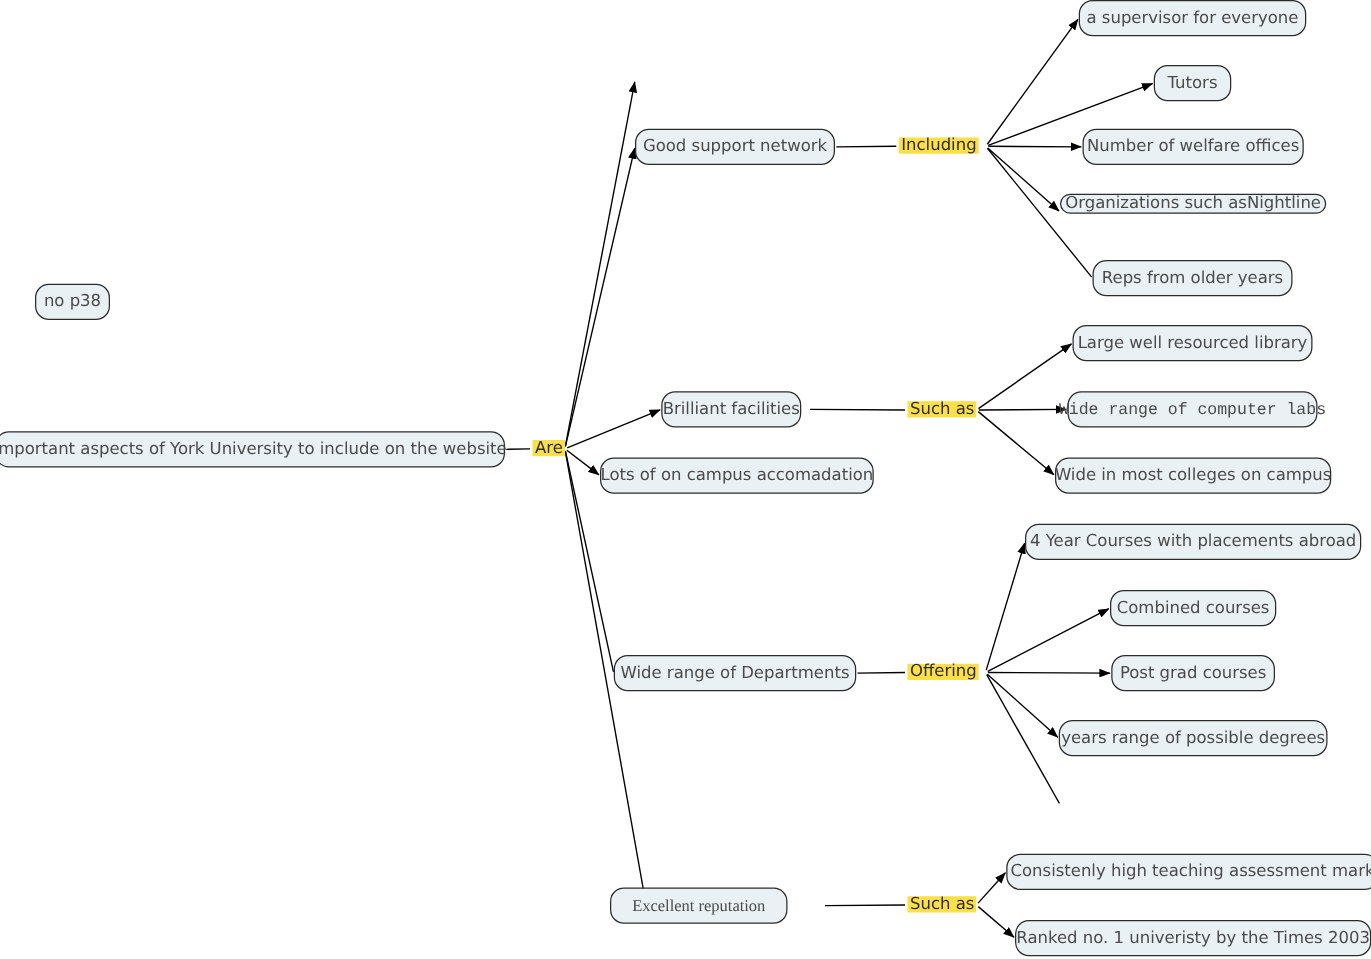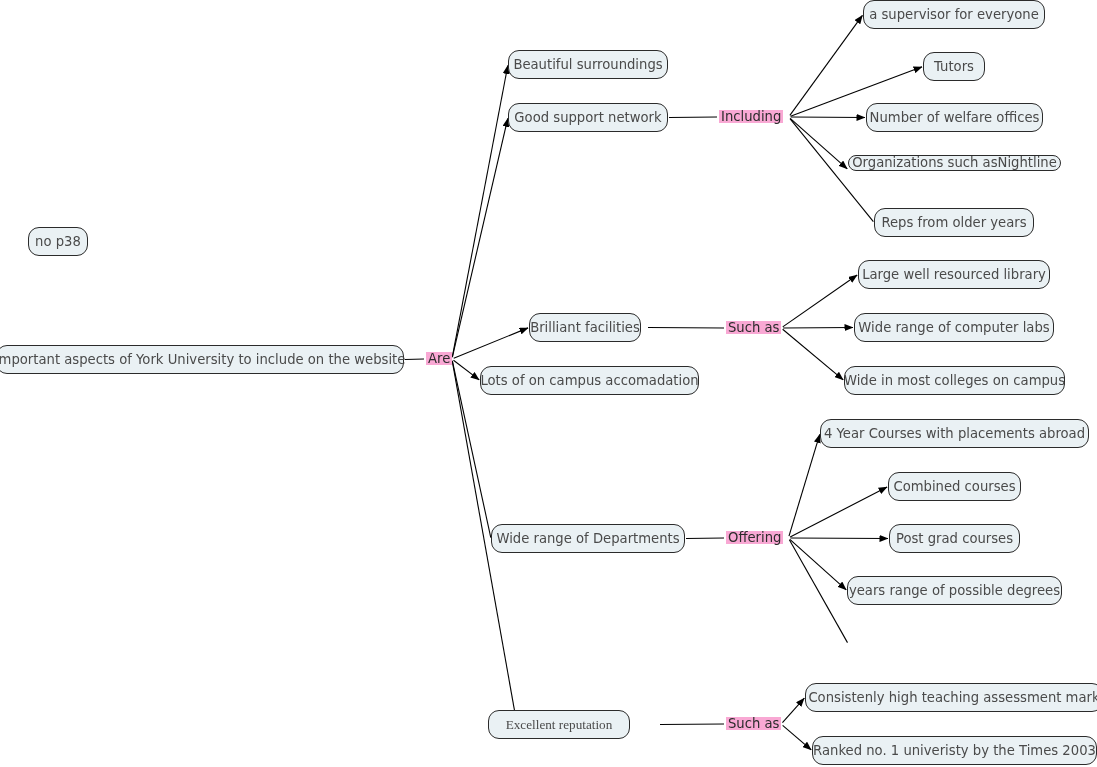--- a/index.html
+++ b/index.html
@@ -40,21 +40,21 @@
     justify-content: center;
     padding: 0 17px;
     z-index: 2;
   }
   .edge-label {
     position: absolute;
     color: #2b2b2b;
     font-size: 13.2px;
     line-height: 1;
     white-space: nowrap;
-    background: #f9a8d4;
+    background: #fde047;
     padding: 0 2px;
     z-index: 3;
   }
 </style>
 </head>
 <body>
 
 <div id="canvas">
 
   <svg id="edges" viewBox="0 0 1097 767">
@@ -88,33 +88,32 @@
         <line x1="789.89" y1="539.33" x2="846.26" y2="589.83" marker-end="url(#arrowhead)"></line>
         <line x1="789.38" y1="539.74" x2="847.51" y2="642.63"></line>
         <line x1="660.00" y1="724.49" x2="724.00" y2="724.01"></line>
         <line x1="782.44" y1="722.51" x2="804.33" y2="698.24" marker-end="url(#arrowhead)"></line>
         <line x1="782.62" y1="725.30" x2="811.24" y2="749.85" marker-end="url(#arrowhead)"></line>
       </g>
   </svg>
 
   <div class="node" style="left: 28px; top: 227px; width: 60px; height: 29px;">no p38</div>
   <div class="node" style="left: -4px; top: 345px; width: 408px; height: 29px;">Important aspects of York University to include on the website</div>
-  <div class="node" style="left: 508px; top: 50px; width: 160px; height: 29px;">Beautiful surroundings</div>
   <div class="node" style="left: 508px; top: 103px; width: 160px; height: 29px;">Good support network</div>
   <div class="node" style="left: 529px; top: 313px; width: 112px; height: 29px;">Brilliant facilities</div>
   <div class="node" style="left: 480px; top: 366px; width: 219px; height: 29px;">Lots of on campus accomadation</div>
   <div class="node" style="left: 491px; top: 524px; width: 194px; height: 29px;">Wide range of Departments</div>
   <div class="node" style="left: 488px; top: 710px; width: 142px; height: 29px; font-family: Liberation Serif, serif;">Excellent reputation</div>
   <div class="node" style="left: 863px; top: 0px; width: 182px; height: 29px;">a supervisor for everyone</div>
   <div class="node" style="left: 923px; top: 52px; width: 62px; height: 29px;">Tutors</div>
   <div class="node" style="left: 866px; top: 103px; width: 177px; height: 29px;">Number of welfare offices</div>
   <div class="node" style="left: 848px; top: 155px; width: 213px; height: 16px;">Organizations such asNightline</div>
   <div class="node" style="left: 874px; top: 208px; width: 160px; height: 29px;">Reps from older years</div>
   <div class="node" style="left: 858px; top: 260px; width: 192px; height: 29px;">Large well resourced library</div>
-  <div class="node" style="left: 854px; top: 313px; width: 200px; height: 29px;">Wide range of computer labs</div>
+  <div class="node" style="left: 854px; top: 313px; width: 200px; height: 29px; font-family: Liberation Mono, monospace;">Wide range of computer labs</div>
   <div class="node" style="left: 844px; top: 366px; width: 221px; height: 29px;">Wide in most colleges on campus</div>
   <div class="node" style="left: 820px; top: 419px; width: 269px; height: 29px;">4 Year Courses with placements abroad</div>
   <div class="node" style="left: 888px; top: 472px; width: 133px; height: 29px;">Combined courses</div>
   <div class="node" style="left: 889px; top: 524px; width: 131px; height: 29px;">Post grad courses</div>
   <div class="node" style="left: 847px; top: 576px; width: 215px; height: 29px;">years range of possible degrees</div>
   <div class="node" style="left: 805px; top: 683px; width: 298px; height: 29px;">Consistenly high teaching assessment mark</div>
   <div class="node" style="left: 812px; top: 736px; width: 285px; height: 29px;">Ranked no. 1 univeristy by the Times 2003</div>
 
   <div class="edge-label" style="left: 426px; top: 352px;">Are</div>
   <div class="edge-label" style="left: 719px; top: 110px;">Including</div>

